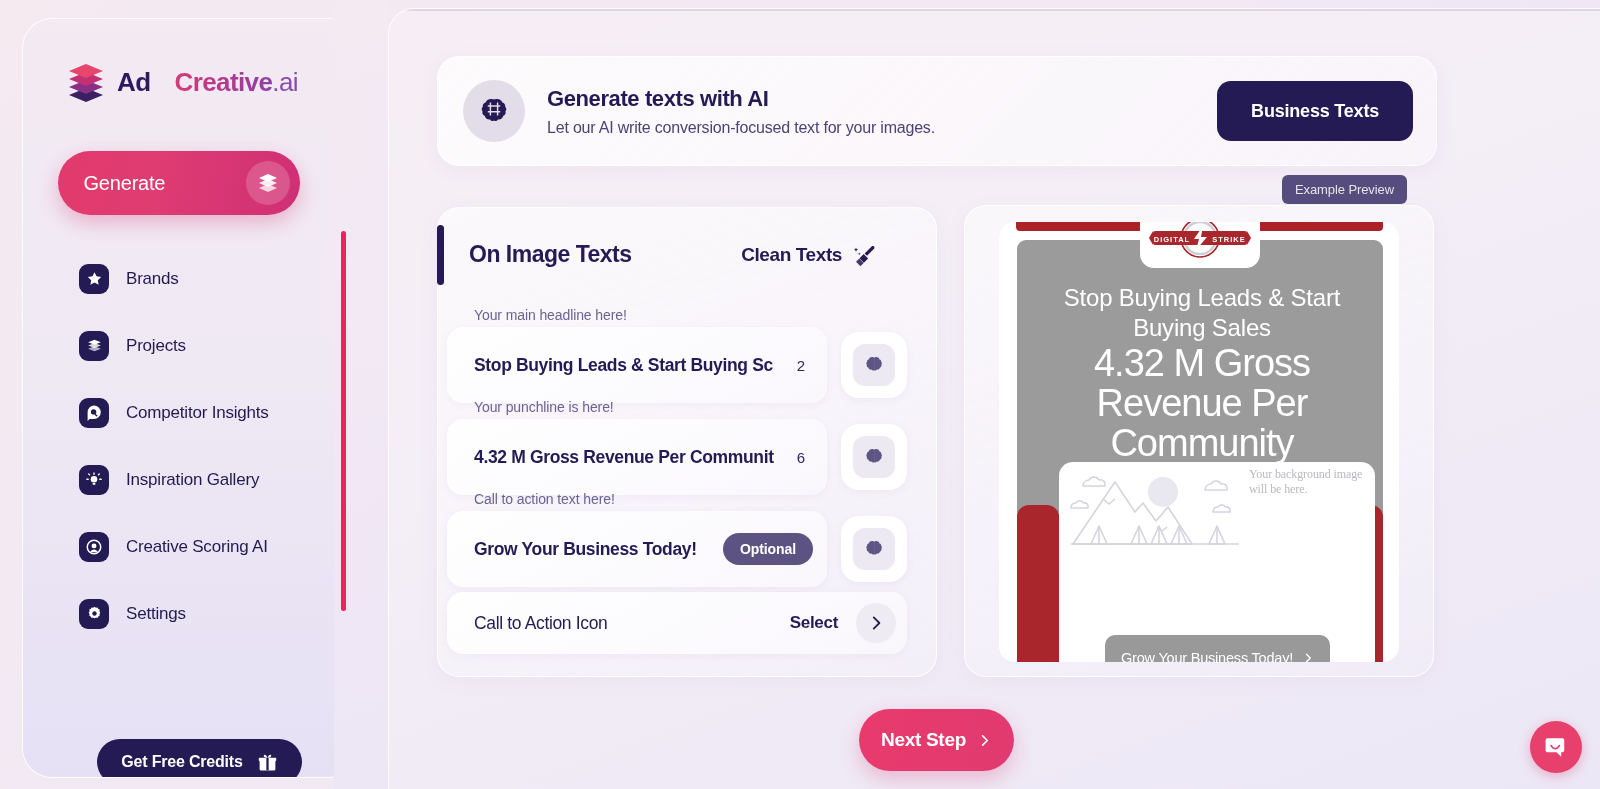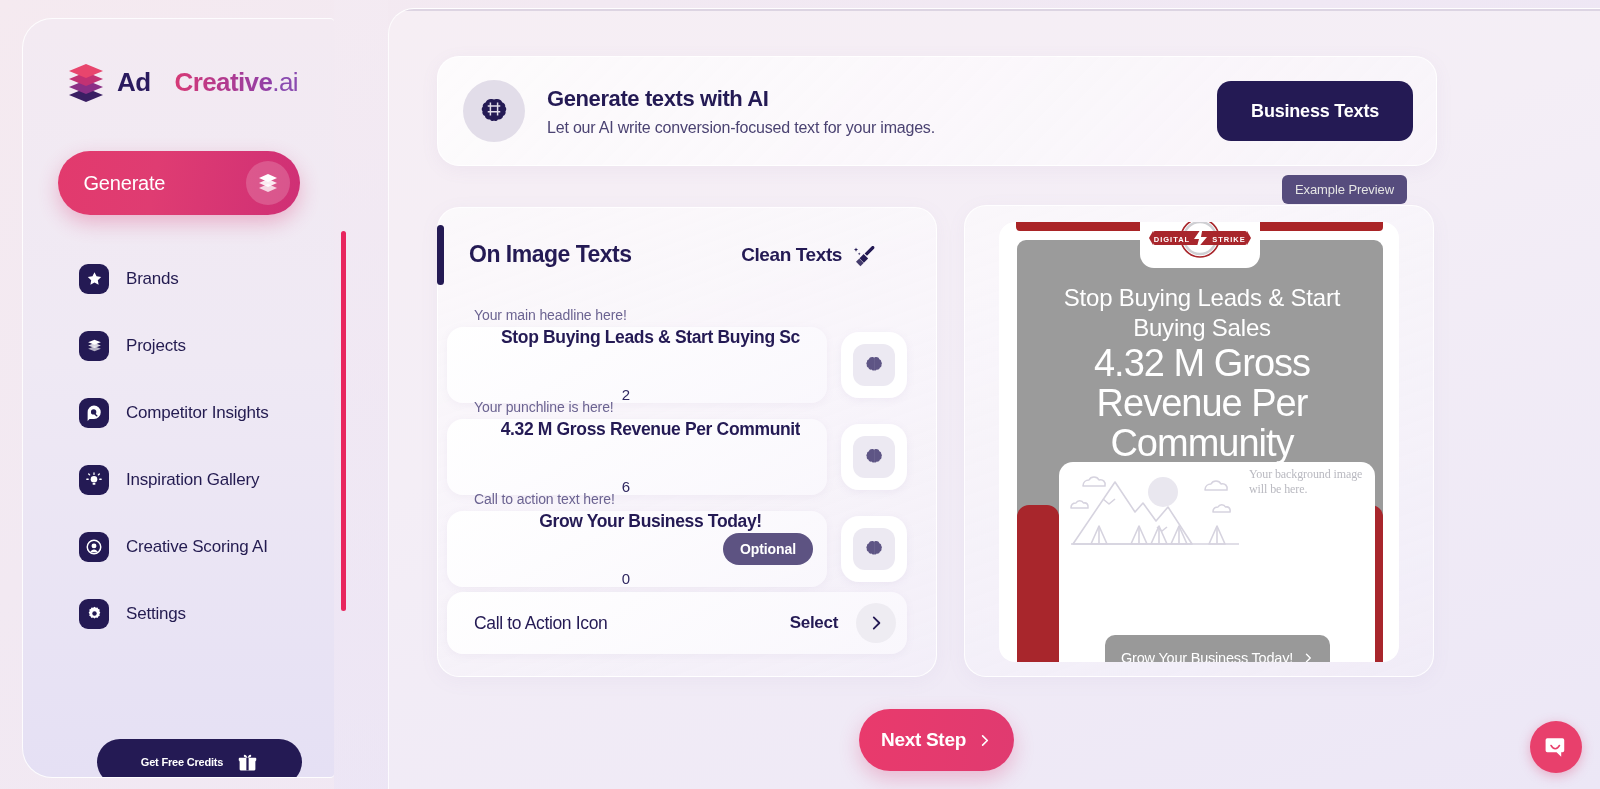--- a/index.html
+++ b/index.html
@@ -84,21 +84,21 @@
   }
 
   #credits-btn {
     position: absolute; left: 74px; bottom: -8px;
     width: 205px; height: 46px;
     border-radius: 23px;
     background: #241a54;
     display: flex; align-items: center; justify-content: center; gap: 14px;
     cursor: pointer; border: none;
   }
-  #credits-btn .lbl { color: #fff; font-size: 11px; font-weight: 700; letter-spacing: -.2px; }
+  #credits-btn .lbl { color: #fff; font-size: 16px; font-weight: 700; letter-spacing: -.2px; }
 
   
   #rail {
     position: absolute; left: 334px; top: 0;
     width: 54px; height: 789px;
     background: linear-gradient(180deg, rgba(244,235,243,.6) 0%, rgba(234,228,246,.6) 100%);
   }
   #scrollbar-track {
     position: absolute; left: 341px; top: 0;
     width: 5px; height: 789px;
@@ -186,21 +186,20 @@
     display: flex; align-items: flex-start;
   }
   .field-box {
     position: relative;
     width: 380px; height: 76px;
     background: linear-gradient(150deg, rgba(255,255,255,.97) 0%, rgba(250,248,253,.85) 100%);
     border-radius: 16px;
     box-shadow: 0 2px 9px rgba(140,120,175,.07);
     display: flex; align-items: center;
     cursor: text;
-    flex-direction: column;
   }
   .field-label {
     position: absolute; left: 27px; top: -20px;
     font-size: 14px; color: #6b6391; letter-spacing: -.1px;
     white-space: nowrap;
   }
   .field-value {
     margin-left: 27px;
     font-size: 17.5px; font-weight: 700; color: #241a54;
     letter-spacing: -.35px; white-space: nowrap;

